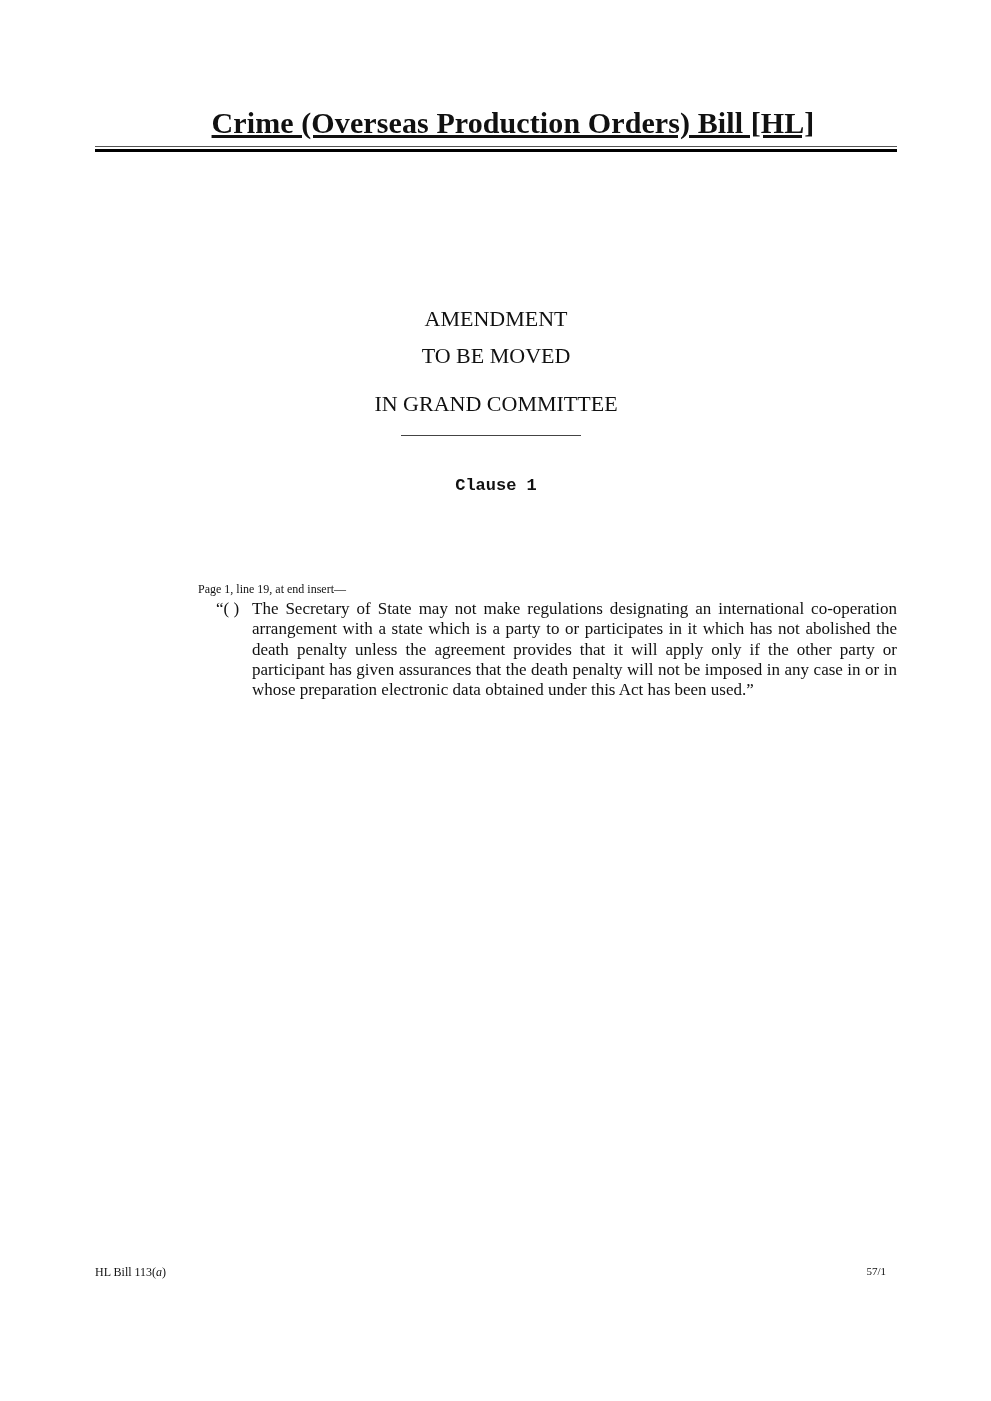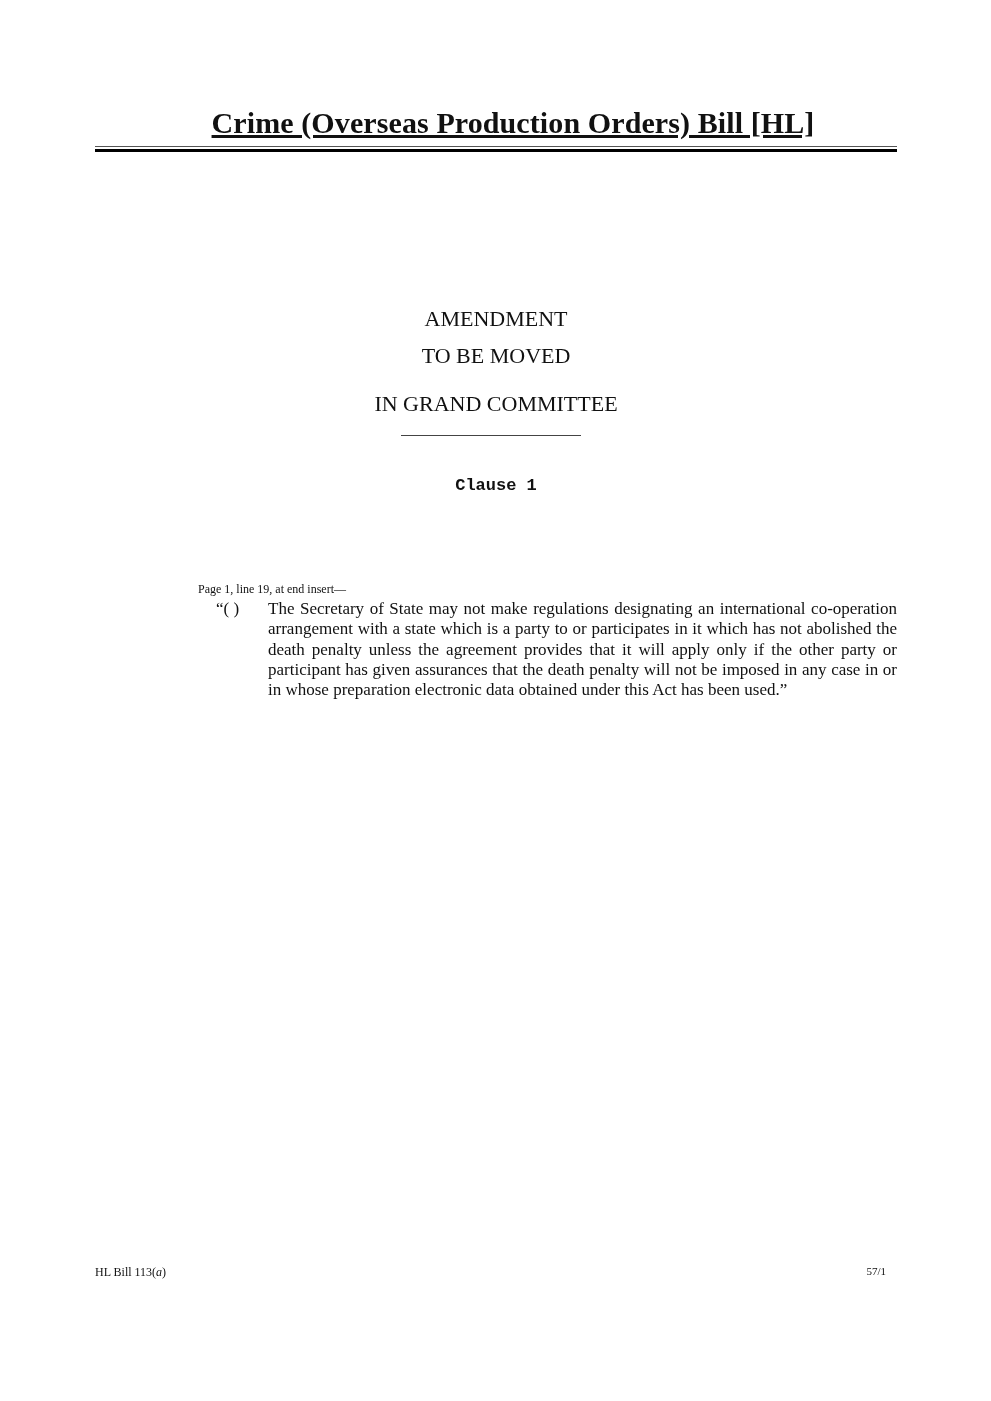--- a/index.html
+++ b/index.html
@@ -12,21 +12,21 @@
   .center { position: absolute; left: 95px; width: 802px; text-align: center; font-size: 18px; }
   .heading-line { font-size: 22px; }
   .sep { position: absolute; left: 401px; width: 180px; top: 435px; height: 1px; background: #444; }
   .clause { position: absolute; left: 95px; width: 802px; top: 476px; text-align: center;
             font-size: 17px; font-weight: bold; font-family: Liberation Mono, monospace; }
   .names { position: absolute; left: 95px; width: 802px; top: 519px; text-align: center;
            font-size: 17px; line-height: 21px; }
   .instr { position: absolute; left: 198px; top: 570px; font-size: 12px; margin-top: 12px; }
   .amend { position: absolute; left: 216px; top: 599px; width: 681px; font-size: 17px; line-height: 20.3px; }
   .amend .num { position: absolute; left: 0; top: 0; }
-  .amend .body { margin-left: 52px; text-align: justify; }
+  .amend .body { margin-left: 36px; text-align: justify; }
   .footer-left { position: absolute; left: 95px; top: 1265px; font-size: 12px; }
   .footer-right { position: absolute; right: 105px; top: 1265px; font-size: 11px; }
 </style>
 </head>
 <body>
 
 <div class="title">Crime (Overseas Production Orders) Bill [HL]</div>
 <div class="rule-thin"></div>
 <div class="rule-thick"></div>
 

